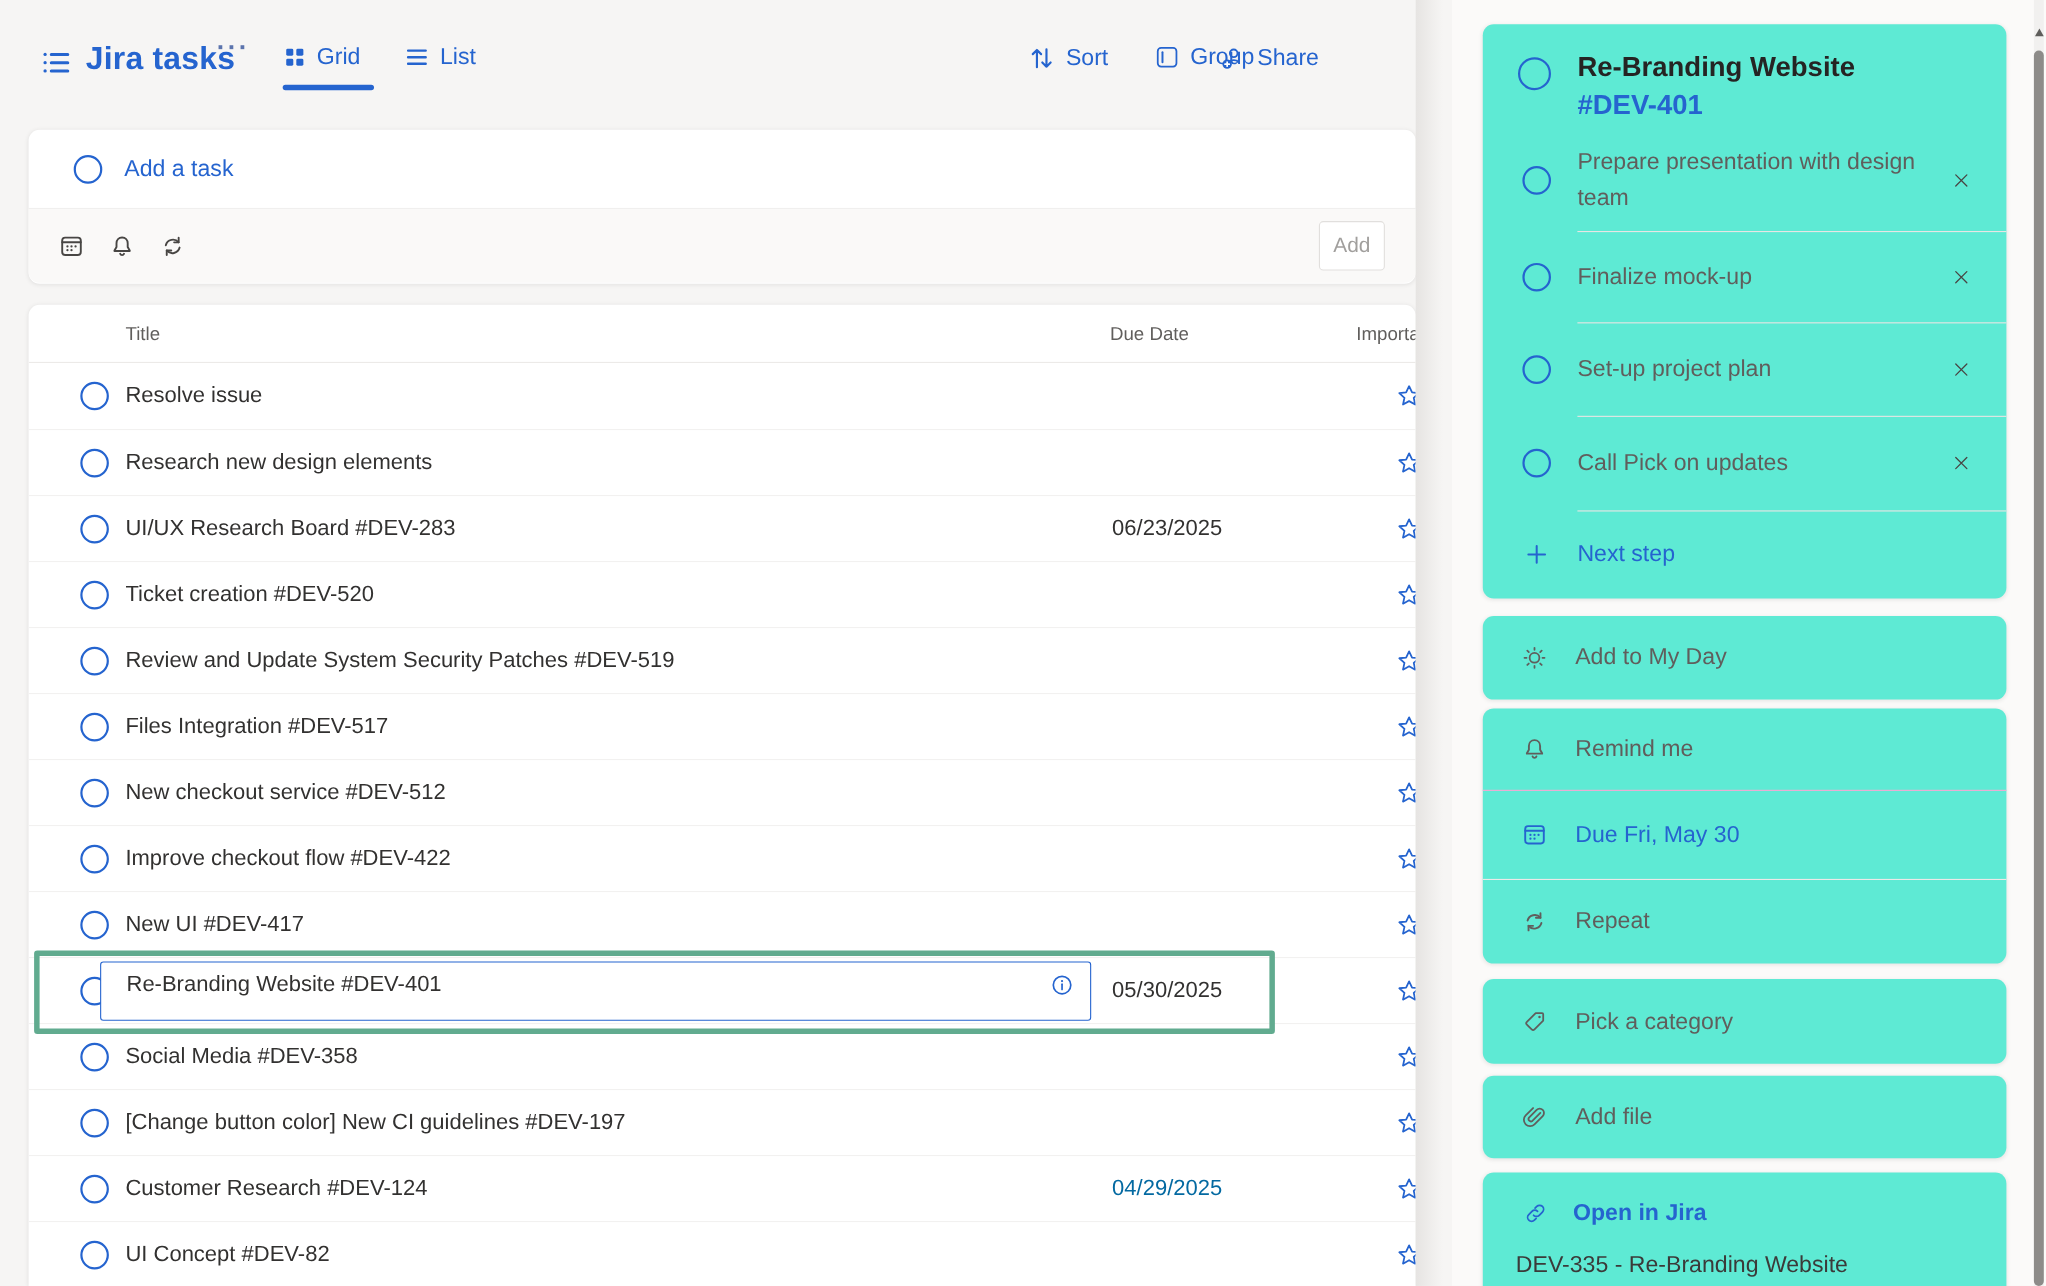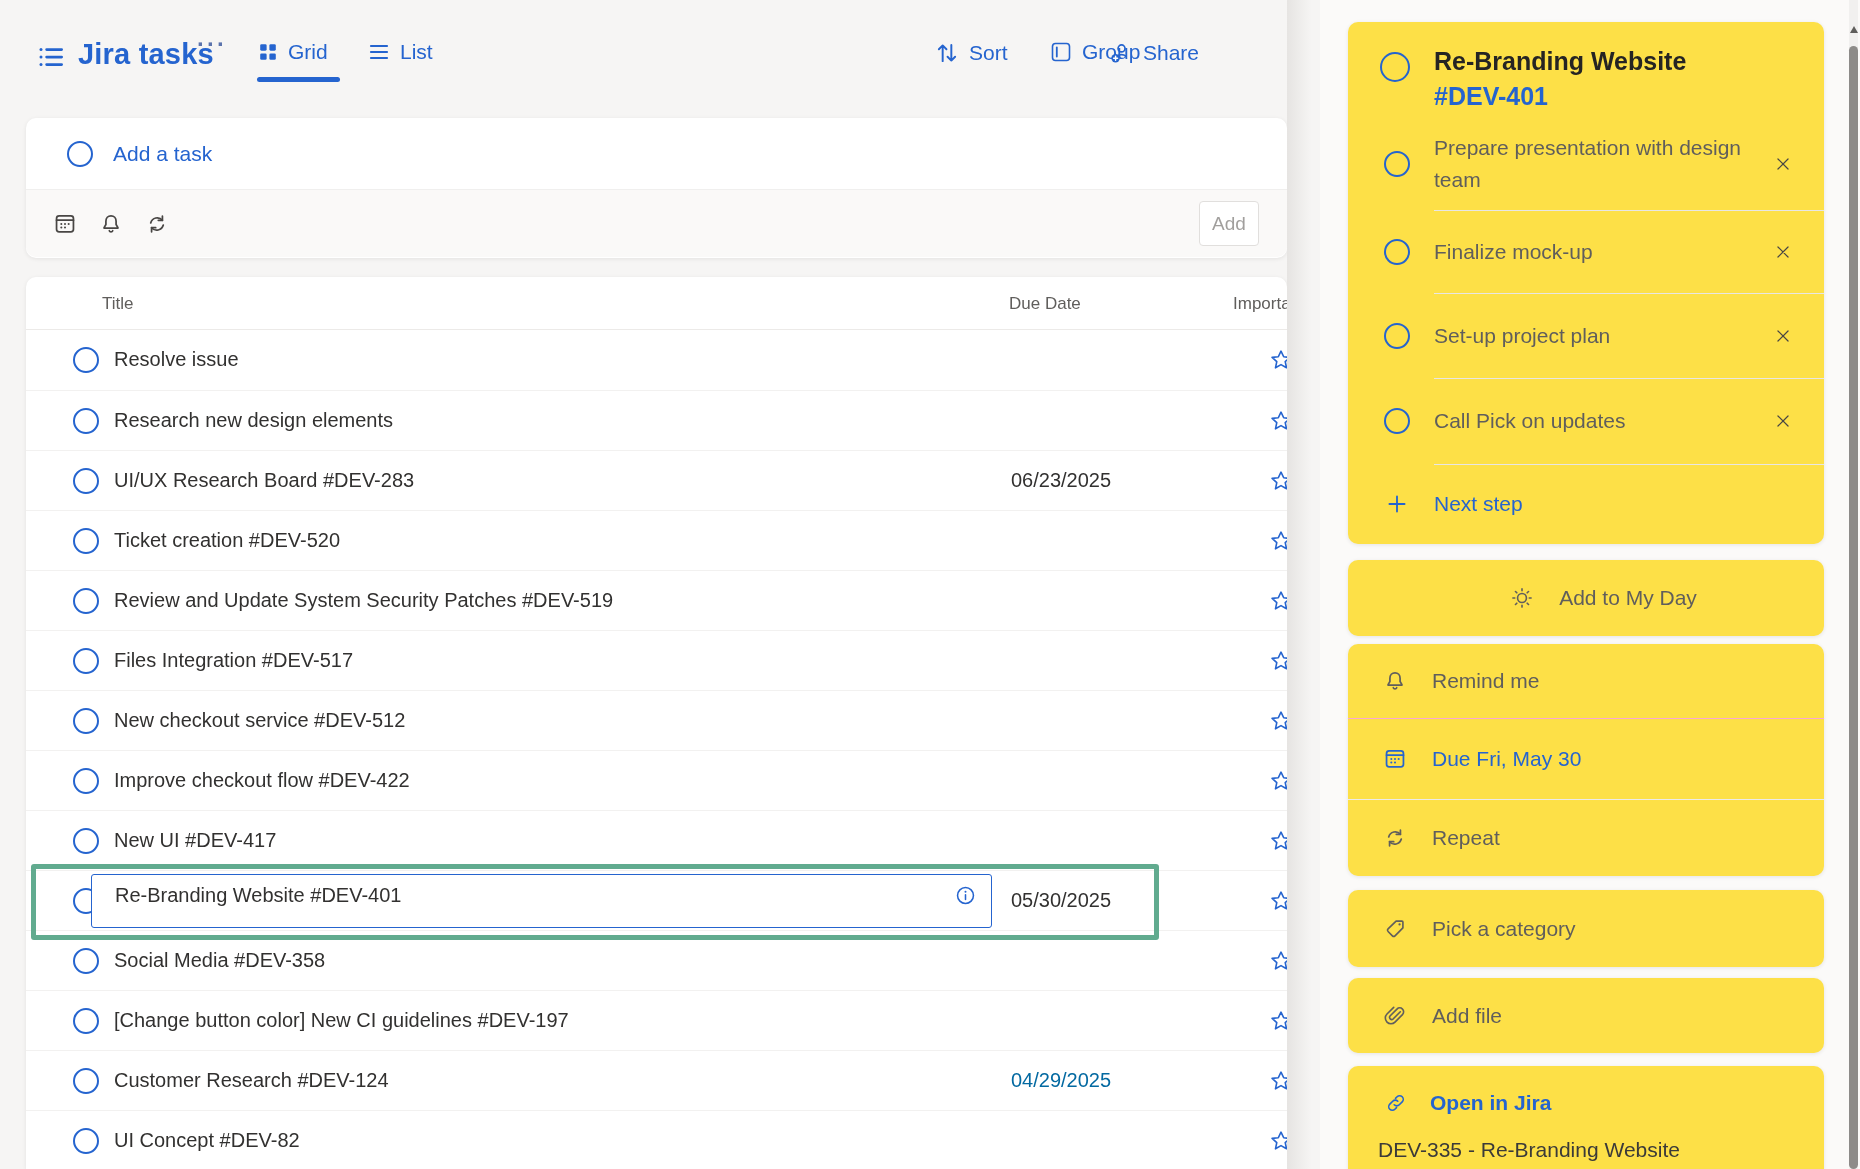--- a/index.html
+++ b/index.html
@@ -32,21 +32,21 @@
   .composer-toolbar { position:relative; height:67px; background:#faf9f8; border-radius:0 0 10px 10px;
                       display:flex; align-items:center; padding-left:26px; gap:20px; color:#484644; }
   .add-btn { position:absolute; right:28px; top:11px; width:60px; height:45px; background:#fff;
              border:1px solid #e1dfdd; border-radius:4px; font-size:19px; color:#a19f9d;
              font-family:"Liberation Sans",sans-serif; }
 
   
   .table-card { position:absolute; left:26px; top:277px; width:1261px; height:892px; background:#fff;
                 border-radius:10px 10px 0 0; box-shadow:0 1px 4px rgba(0,0,0,.08); overflow:hidden; }
   .thead { position:relative; height:53px; border-bottom:1px solid #eceae8; font-size:17px; color:#605e5c; }
-  .col-title { position:absolute; left:76px; line-height:53px; }
+  .col-title { position:absolute; left:88px; line-height:53px; }
   .col-due { position:absolute; left:983px; line-height:53px;text-align:right; }
   .col-imp { position:absolute; left:1207px; line-height:53px; white-space:nowrap; }
   .trow { position:relative; height:60px; cursor:pointer; }
   .trow + .trow { border-top:1px solid #f2f1f0; }
   .tcircle { position:absolute; left:47px; top:17px; width:26px; height:26px; border:2px solid #2564cf; border-radius:50%; background:#fff; }
   .rtitle { position:absolute; left:88px; line-height:59px; font-size:20px; color:#323130; white-space:nowrap; }
   .rdate { position:absolute; left:985px; line-height:59px; font-size:20px; color:#323130; white-space:nowrap; }
   .rdate.overdue { color:#0369a1; }
   .rstar { position:absolute; left:1242px; top:17px; width:26px; height:26px; color:#2564cf; cursor:pointer; }
   
@@ -57,42 +57,42 @@
                  padding:0 14px 11px 23px; z-index:4; }
   .title-input .ti-text { font-size:20px; color:#323130; white-space:nowrap; flex:1; }
   .info-i { color:#2564cf; }
 
   
   .gutter { position:absolute; left:1287px; top:0; width:33px; height:1169px;
             background:linear-gradient(90deg, #e6e4e2, #f6f5f4 75%); }
 
   
   .panel { position:absolute; left:1320px; top:0; width:540px; height:1169px; background:#fbfaf9; }
-  .card { position:absolute; left:28px; width:476px; background:#fde047; border-radius:10px;
+  .card { position:absolute; left:28px; width:476px; background:#5eead4; border-radius:10px;
           box-shadow:0 1px 4px rgba(0,0,0,.09); }
   .d-card { top:22px; height:522px; }
   .d-head { position:relative; height:96px; }
   .d-circle { position:absolute; left:32px; top:30px; width:30px; height:30px; border:2px solid #2564cf; border-radius:50%; }
   .d-titles { position:absolute; left:86px; top:22px; font-size:25px; font-weight:700; line-height:35px; }
   .d-t1 { color:#252423; } .d-t2 { color:#2564cf; }
   .d-star { position:absolute; left:422px; top:28px; width:32px; height:32px; color:#2564cf; cursor:pointer; }
   .step { position:relative; }
   .step.divided::before, .next-step::before { content:""; position:absolute; left:86px; right:0; top:0; height:1px; background:#e8e6e4; }
   .s-circle { position:absolute; left:36px; top:50%; margin-top:-13px; width:26px; height:26px; border:2px solid #2564cf; border-radius:50%; }
   .s-label { position:absolute; left:86px; top:50%; transform:translateY(-50%); width:330px;
              font-size:21px; line-height:32px; color:#605e5c; }
   .s-close { position:absolute; left:424px; top:50%; margin-top:-11px; width:22px; height:22px; color:#484644; cursor:pointer; }
   .next-step { position:relative; height:80px; cursor:pointer; }
   .ns-plus { position:absolute; left:36px; top:27px; color:#2564cf; }
   .ns-label { position:absolute; left:86px; line-height:80px; font-size:21px; color:#2564cf; }
 
   .opt-row { display:flex; align-items:center; padding-left:34px; gap:24px; font-size:21px; color:#605e5c; cursor:pointer; }
   .opt-row .icon { color:#605e5c; }
   .opt-row.accent, .opt-row.accent .icon { color:#2564cf; }
-  .c-myday { top:560px; height:76px; } .c-myday .opt-row { height:76px;justify-content:center; }
+  .c-myday { top:560px; height:76px; } .c-myday .opt-row { height:76px; }
   .c-opts { top:644px; height:232px; }
   .c-opts .opt-row:nth-child(1){ height:74px; }
   .c-opts .opt-row:nth-child(2){ height:81px; border-top:1px solid #f9a8d4; }
   .c-opts .opt-row:nth-child(3){ height:77px; border-top:1px solid #eceae8; }
   .c-cat { top:890px; height:77px; } .c-cat .opt-row { height:77px; }
   .c-file { top:978px; height:75px; } .c-file .opt-row { height:75px; }
   .c-jira { top:1066px; height:120px; padding-top:12px; }
   .jira-link { display:flex; align-items:center; gap:22px; padding-left:36px; height:50px;
                font-size:21px; font-weight:700; color:#2564cf; cursor:pointer; }
   .jira-link .icon { color:#2564cf; }

